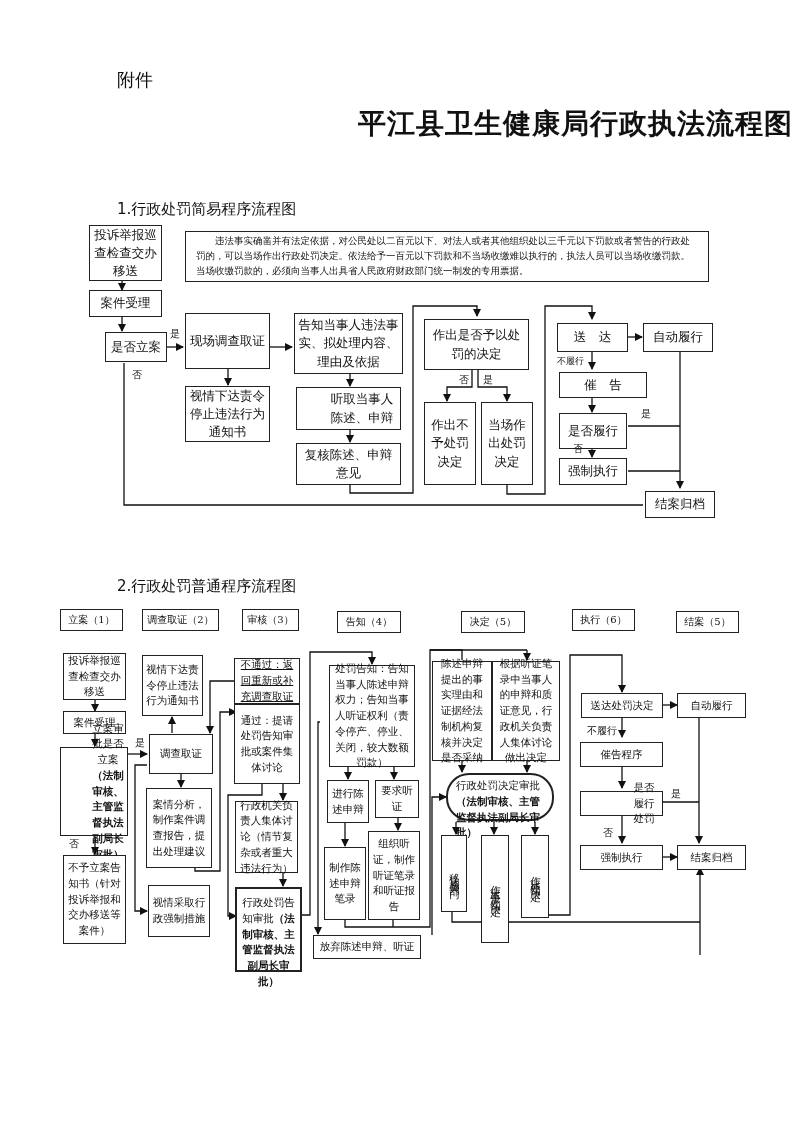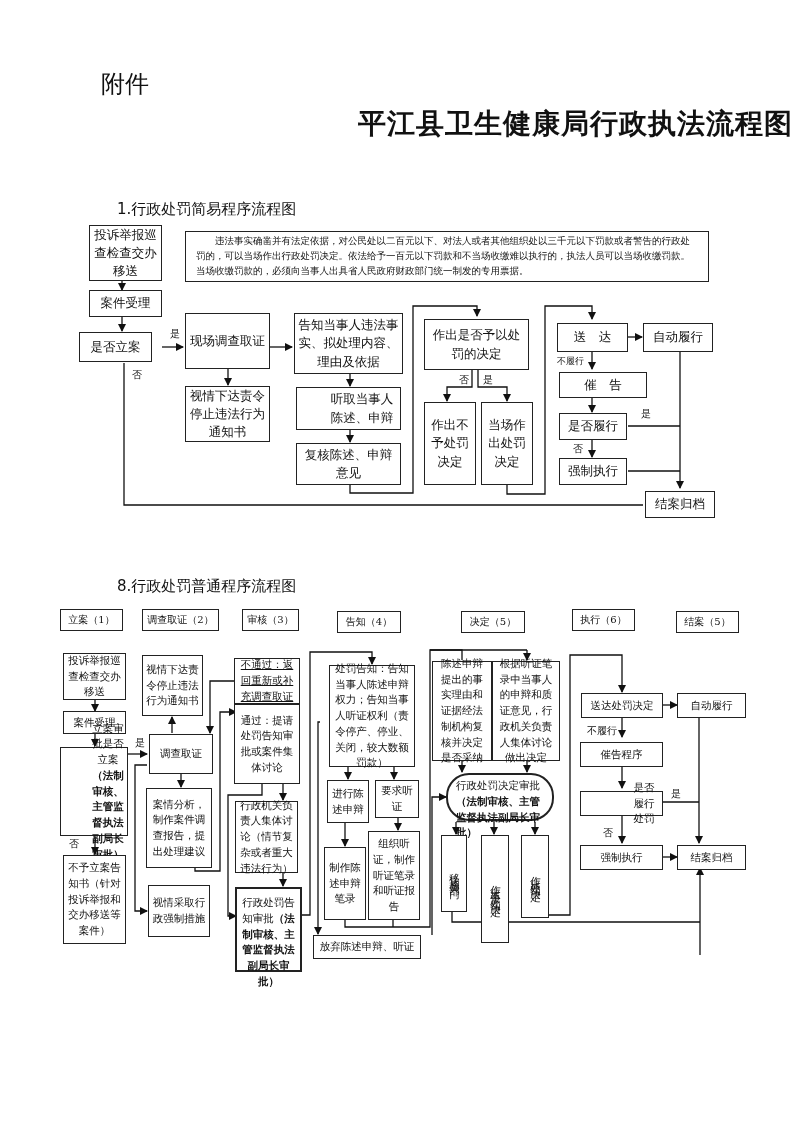--- a/index.html
+++ b/index.html
@@ -1,19 +1,19 @@
 <!DOCTYPE html>
 <html><head>
 <meta charset="utf-8">
 <style>
   html, body { margin:0; padding:0; background:#ffffff; }
   body { width:793px; height:1122px; position:relative; overflow:hidden;
          font-family: "DejaVu Serif", "Liberation Serif", serif; color:#111; }
   .abs { position:absolute; }
-  .attach { left:101px; top:68px; font-size:24px; font-family:"DejaVu Sans", sans-serif; }
+  .attach { left:117px; top:68px; font-size:18px; font-family:"DejaVu Sans", sans-serif; }
   .title { left:0; width:793px; top:105px; text-align:right; font-size:28px; font-weight:bold;
            font-family:"DejaVu Sans", sans-serif; letter-spacing:1px; }
   .title span { padding-left:8px; }
   .sec { font-size:15px; font-family:"DejaVu Sans", sans-serif; }
   .box { position:absolute; border:1.5px solid #222; background:#fff; box-sizing:border-box;
          display:flex; align-items:center; justify-content:center; text-align:center;
          font-size:12.5px; line-height:1.45; padding:2px 3px; }
   .box.s { font-size:10.5px; line-height:1.5; }
   .box.note { font-size:9.5px; line-height:1.55; text-align:left; justify-content:flex-start;
               padding:4px 10px; text-indent:2em; }
@@ -98,45 +98,45 @@
     <line x1="622" y1="816" x2="622" y2="843" marker-end="url(#ah)"></line>
     <line x1="663" y1="857" x2="677" y2="857" marker-end="url(#ah)"></line>
     <line x1="699" y1="718" x2="699" y2="843" marker-end="url(#ah)"></line>
     <line x1="663" y1="802" x2="699" y2="802"></line>
   </g>
 </svg>
 
 <div class="box" style="left:89px;top:225px;width:73px;height:56px;">投诉举报巡查检查交办移送</div>
 <div class="box note" style="left:185px;top:231px;width:524px;height:51px;">违法事实确凿并有法定依据，对公民处以二百元以下、对法人或者其他组织处以三千元以下罚款或者警告的行政处罚的，可以当场作出行政处罚决定。依法给予一百元以下罚款和不当场收缴难以执行的，执法人员可以当场收缴罚款。当场收缴罚款的，必须向当事人出具省人民政府财政部门统一制发的专用票据。</div>
 <div class="box" style="left:89px;top:290px;width:73px;height:27px;">案件受理</div>
-<div class="box" style="left:79px;top:332px;width:73px;height:30px;">是否立案</div>
+<div class="box" style="left:105px;top:332px;width:62px;height:30px;">是否立案</div>
 <div class="box" style="left:185px;top:313px;width:85px;height:56px;">现场调查取证</div>
 <div class="box" style="left:185px;top:386px;width:85px;height:56px;">视情下达责令停止违法行为通知书</div>
 <div class="box" style="left:294px;top:313px;width:109px;height:61px;">告知当事人违法事实、拟处理内容、理由及依据</div>
 <div class="box" style="left:296px;top:387px;width:105px;height:43px;padding-left:30px;">听取当事人陈述、申辩</div>
 <div class="box" style="left:296px;top:443px;width:105px;height:42px;">复核陈述、申辩意见</div>
 <div class="box" style="left:424px;top:319px;width:105px;height:51px;">作出是否予以处罚的决定</div>
 <div class="box" style="left:424px;top:402px;width:52px;height:83px;">作出不予处罚决定</div>
 <div class="box" style="left:481px;top:402px;width:52px;height:83px;">当场作出处罚决定</div>
 <div class="box" style="left:557px;top:323px;width:71px;height:29px;">送　达</div>
 <div class="box" style="left:643px;top:323px;width:70px;height:29px;">自动履行</div>
 <div class="box" style="left:559px;top:372px;width:88px;height:26px;">催　告</div>
-<div class="box" style="left:559px;top:413px;width:68px;height:27px;">是否履行</div>
+<div class="box" style="left:559px;top:413px;width:68px;height:36px;">是否履行</div>
 <div class="box" style="left:559px;top:458px;width:68px;height:27px;">强制执行</div>
 <div class="box" style="left:645px;top:491px;width:70px;height:27px;">结案归档</div>
 
 <div class="lbl" style="left:170px;top:327px;">是</div>
 <div class="lbl" style="left:132px;top:368px;">否</div>
 <div class="lbl" style="left:459px;top:373px;">否</div>
 <div class="lbl" style="left:483px;top:373px;">是</div>
 <div class="lbl" style="left:557px;top:355px;font-size:9px;">不履行</div>
 <div class="lbl" style="left:641px;top:407px;">是</div>
 <div class="lbl" style="left:573px;top:442px;">否</div>
 
-<div class="abs sec" style="left:117px; top:577px;">8.行政处罚普通程序流程图</div>
+<div class="abs sec" style="left:117px; top:577px;">2.行政处罚普通程序流程图</div>
 
 <div class="box hdr" style="left:60px;top:609px;width:63px;height:22px;">立案（1）</div>
 <div class="box hdr" style="left:142px;top:609px;width:77px;height:22px;">调查取证（2）</div>
 <div class="box hdr" style="left:242px;top:609px;width:57px;height:22px;">审核（3）</div>
 <div class="box hdr" style="left:337px;top:611px;width:64px;height:22px;">告知（4）</div>
 <div class="box hdr" style="left:461px;top:611px;width:64px;height:22px;">决定（5）</div>
 <div class="box hdr" style="left:572px;top:609px;width:63px;height:22px;">执行（6）</div>
 <div class="box hdr" style="left:676px;top:611px;width:63px;height:22px;">结案（5）</div>
 
 <div class="box s" style="left:63px;top:653px;width:63px;height:47px;">投诉举报巡查检查交办移送</div>

